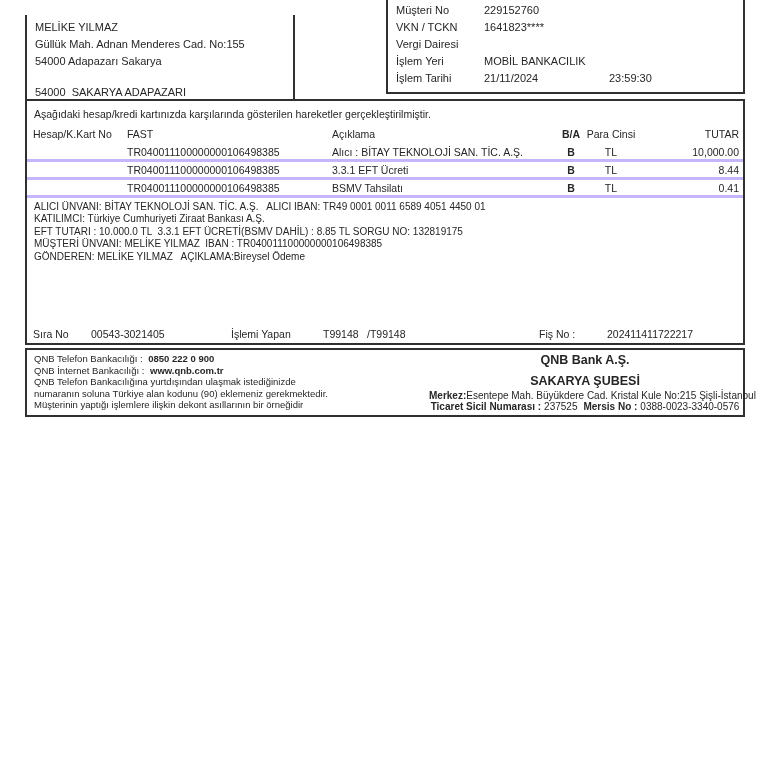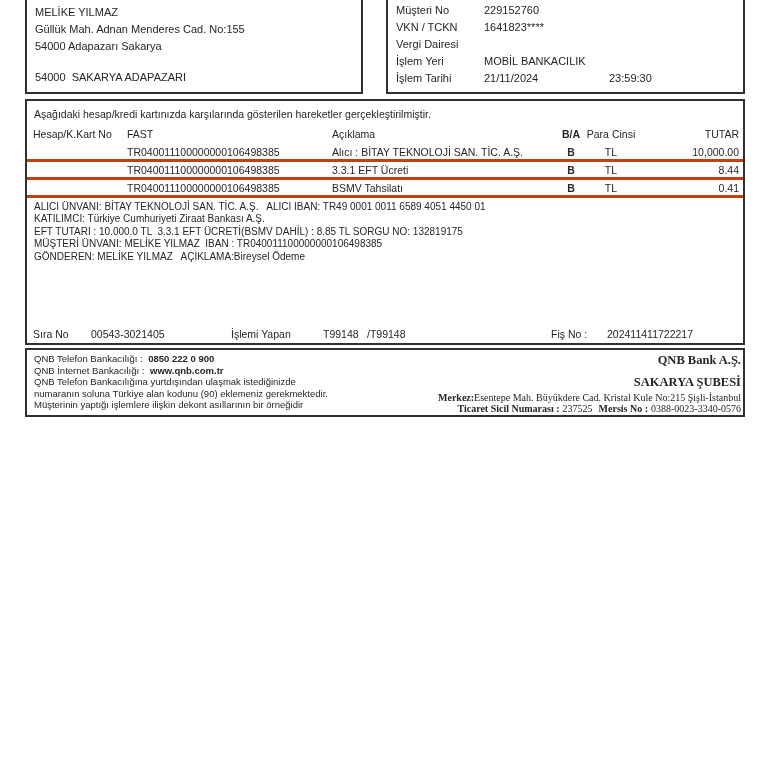--- a/index.html
+++ b/index.html
@@ -12,60 +12,60 @@
     font-family: "Liberation Sans", sans-serif;
     color: #262626;
     overflow: hidden;
   }
   .box {
     position: absolute;
     border: 2px solid #303030;
     background: #ffffff;
   }
   
-  .sender-box { left: 25px; top: 0; width: 338px; height: 94px; border-top: none; }
+  .sender-box { left: 25px; top: 15px; width: 270px; height: 94px; border-top: none; }
   .sender-line { position: absolute; left: 8px; font-size: 11px; white-space: pre; }
   .s1 { top: 6px; } .s2 { top: 23px; } .s3 { top: 40px; } .s4 { top: 71px; }
 
   
   .customer-box { left: 386px; top: 0; width: 359px; height: 94px; border-top: none; }
   .crow { position: absolute; left: 8px; width: 345px; display: flex; font-size: 11px; white-space: nowrap; }
   .cr1 { top: 4px; } .cr2 { top: 21px; } .cr3 { top: 38px; } .cr4 { top: 55px; } .cr5 { top: 72px; }
   .clabel { width: 88px; flex: 0 0 88px; }
   .cvalue { width: 125px; flex: 0 0 125px; }
 
   
   .main-box { left: 25px; top: 99px; width: 720px; height: 246px; }
   .intro { position: absolute; left: 7px; top: 7px; font-size: 10.5px; white-space: nowrap; }
   .ttable { position: absolute; left: 0; top: 25px; width: 716px; }
   .trow { position: relative; height: 18px; font-size: 10.5px; }
-  .trow.data { border-bottom: 3px solid #c2410c; height: 18px; }
+  .trow.data { border-bottom: 3px solid #c4b5fd; height: 18px; }
   .cell { position: absolute; top: 2px; white-space: nowrap; }
   .c1 { left: 6px; }
   .c2 { left: 100px; }
   .c3 { left: 305px; }
   .c4 { left: 524px; width: 40px; text-align: center; font-weight: bold; }
   .c5 { left: 554px; width: 60px; text-align: center; }
   .c6 { left: 622px; width: 90px; text-align: right; }
   .details { position: absolute; left: 7px; top: 100px; font-size: 10px; line-height: 12.4px; }
   .detail-line { white-space: pre; }
   .sira-row { position: absolute; left: 0; top: 227px; width: 716px; height: 16px; font-size: 10.5px; }
   .sira-row span { position: absolute; white-space: nowrap; }
   .p-sira-label { left: 6px; }
   .p-sira-value { left: 64px; }
   .p-islemi-label { left: 204px; }
   .p-islemi-v1 { left: 296px; }
   .p-islemi-v2 { left: 340px; }
-  .p-fis-label { left: 512px; padding-left: 12px; }
+  .p-fis-label { left: 500px; padding-left: 12px; }
   .p-fis-value { left: 580px; }
 
   
   .footer-box { left: 25px; top: 348px; width: 720px; height: 69px; }
   .footer-left { position: absolute; left: 7px; top: 3px; font-size: 9.5px; line-height: 11.6px; white-space: nowrap; }
-  .footer-right { position: absolute; left: 402px; top: 2px; width: 312px; text-align: right; font-family: Liberation Serif, serif; }
+  .footer-right { position: absolute; left: 402px; top: 2px; width: 312px; text-align: center; }
   .bank-name { font-size: 12.5px; font-weight: bold; margin-top: 1px; }
   .branch-name { font-size: 12.5px; font-weight: bold; margin-top: 7px; }
   .hq-line { font-size: 10px; margin-top: 2px; white-space: nowrap; }
   .sicil-line { font-size: 10px; margin-top: 0; white-space: nowrap; }
   .b { font-weight: bold; }
   .gap-r { margin-right: 3px; }
   .gap-r6 { margin-right: 6px; }
 </style>
 </head>
 <body>

